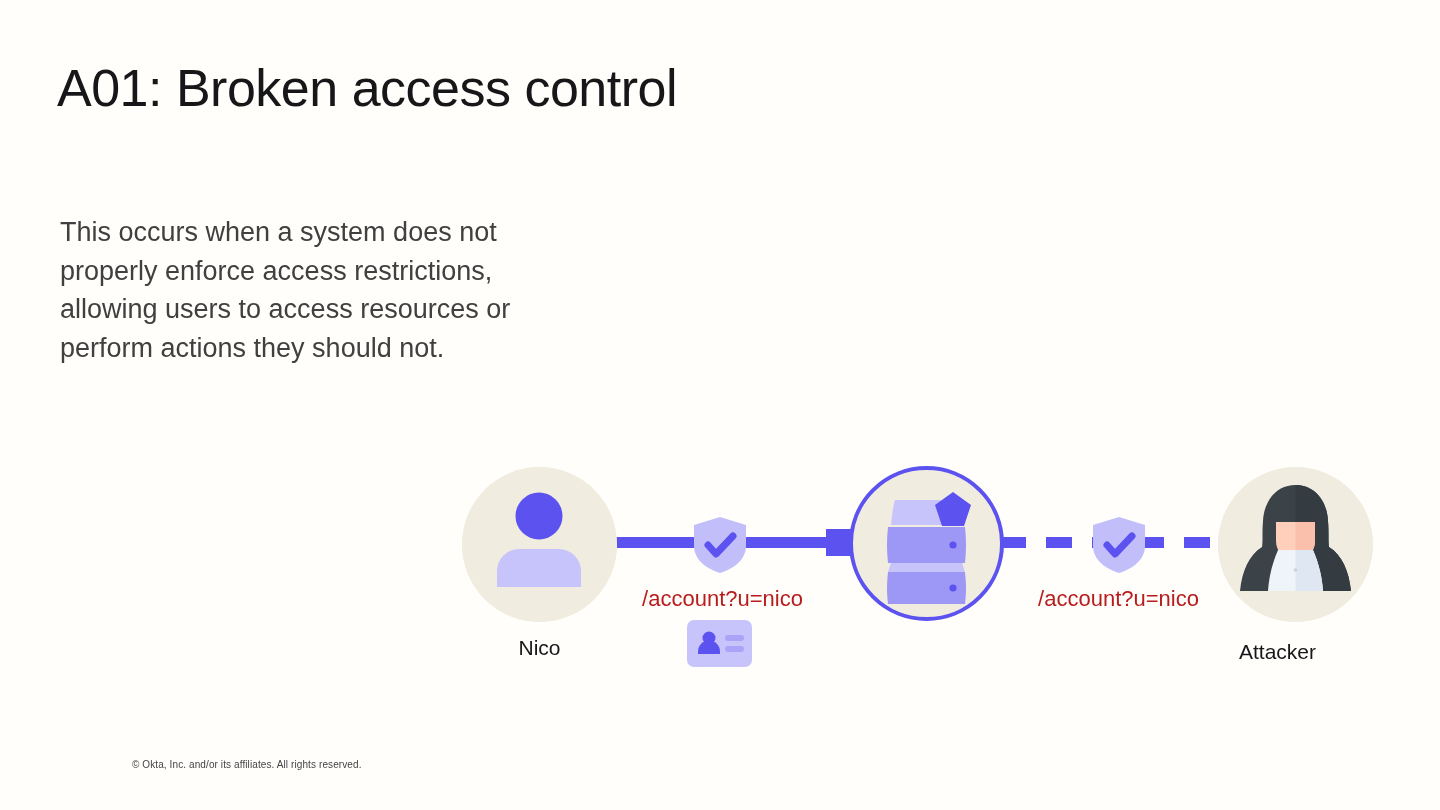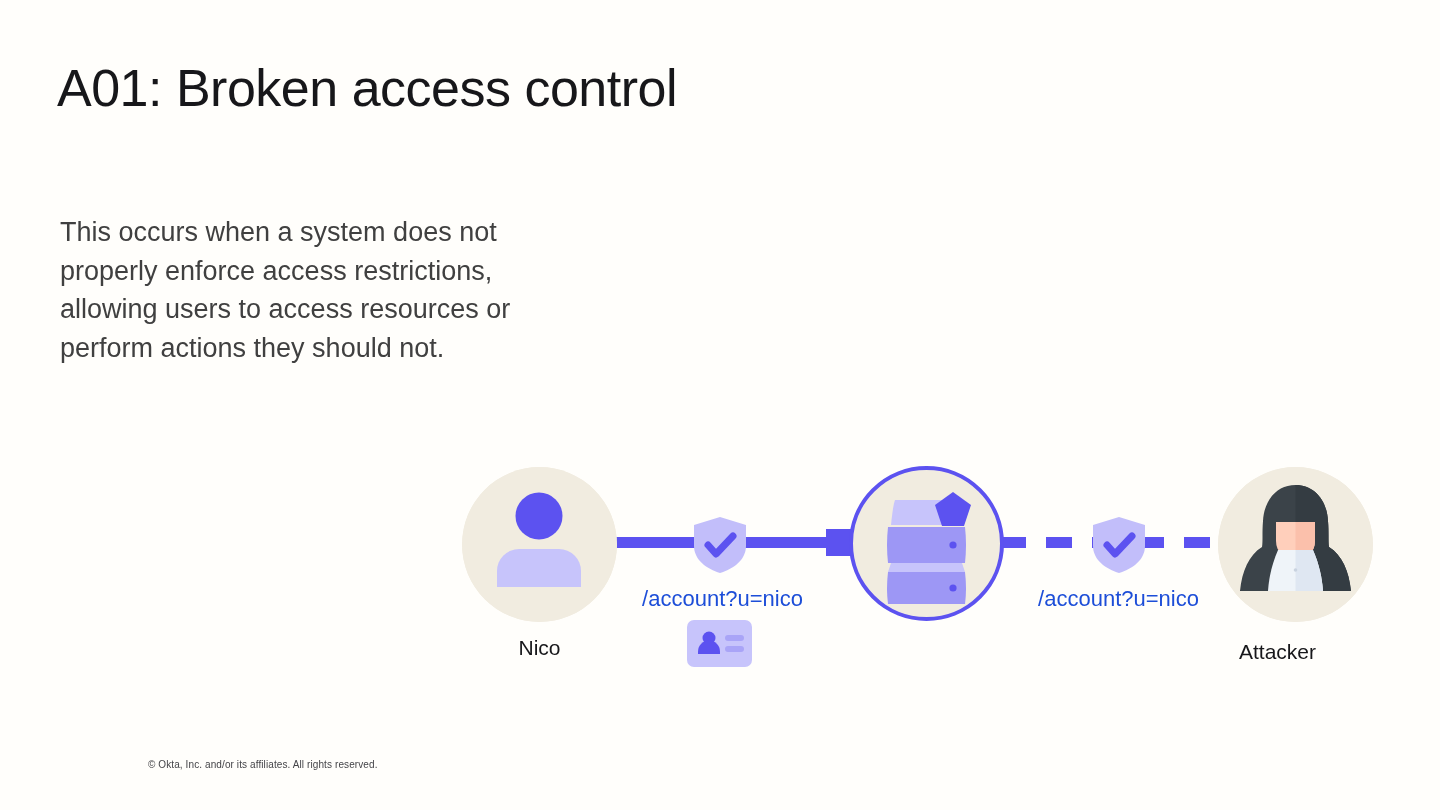--- a/index.html
+++ b/index.html
@@ -37,21 +37,21 @@
     font-size: 27px;
     line-height: 38.5px;
     font-weight: 400;
     color: #404040;
     margin-left: 14px;
   }
 
   
   .footer-note {
     position: absolute;
-    left: 148px;
+    left: 132px;
     top: 759px;
     font-size: 10px;
     color: #444448;
     letter-spacing: 0.1px;
   }
 
   
   .diagram {
     position: absolute;
     left: 0;
@@ -150,21 +150,21 @@
     color: #17171a;
     text-align: center;
     white-space: nowrap;
   }
   .caption-nico     { left: 462px; top: 636px; width: 155px; }
   .caption-attacker { left: 1200px; top: 640px; width: 155px; }
 
   .url-label {
     position: absolute;
     font-size: 22px;
-    color: #1d4ed8;
+    color: #b91c1c;
     text-align: center;
     white-space: nowrap;
   }
   .url-left  { left: 605px; top: 586px; width: 235px; }
   .url-right { left: 1001px; top: 586px; width: 235px; }
 </style>
 </head>
 <body>
 
 <div class="slide-title">A01: Broken access control</div>

